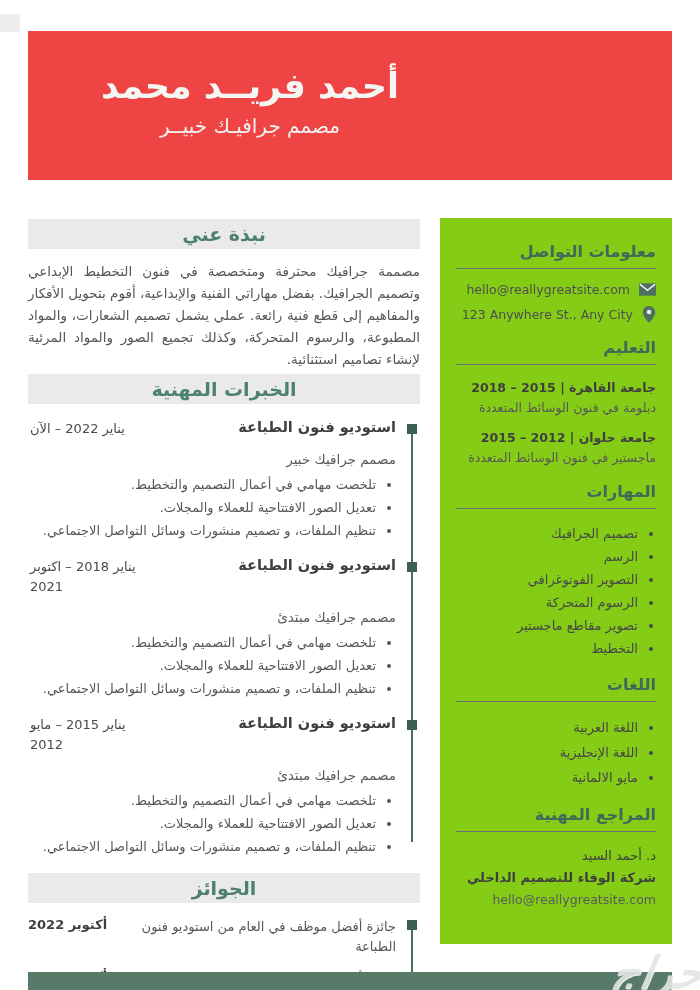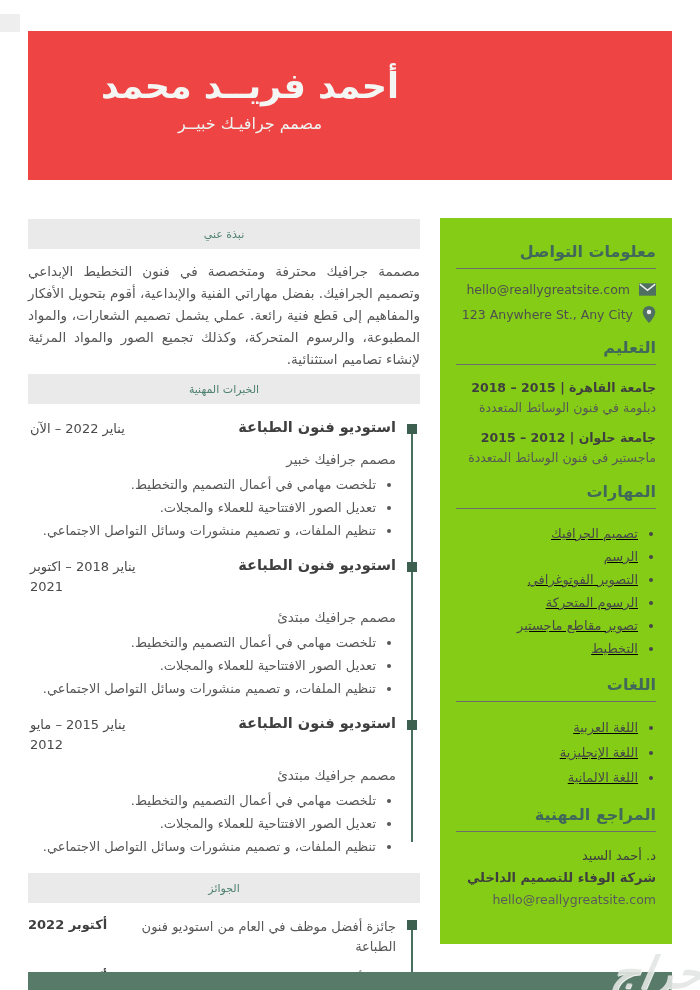--- a/index.html
+++ b/index.html
@@ -6,26 +6,26 @@
   html,body { background:#ffffff; }
   body { font-family:"DejaVu Sans", sans-serif; }
   .page { position:relative; width:700px; height:990px; background:#ffffff; overflow:hidden; margin:0 auto; }
 
   .corner-chip { position:absolute; left:0; top:14px; width:20px; height:18px; background:#efeeee; }
 
   
   .header { position:absolute; left:28px; top:31px; width:644px; height:149px; background:#ef4444; }
   .header-text { position:absolute; left:22px; top:34px; width:400px; text-align:center; color:#f3f6f3; }
   .header-text h1 { font-size:35px; font-weight:bold; letter-spacing:0; line-height:1.2; }
-  .header-text .subtitle { margin-top:7px; font-size:16px; color:#eef3ef; }
+  .header-text .subtitle { margin-top:7px; font-size:20px; color:#eef3ef; }
 
   
   .main { position:absolute; left:28px; top:219px; width:392px; }
   .section-bar { height:30px; background:#eaeaea; display:flex; align-items:center; justify-content:center; }
-  .section-bar span { color:#4e8071; font-weight:normal; font-size:11px; }
+  .section-bar span { color:#4e8071; font-weight:bold; font-size:19px; }
   .about-text { margin-top:11px; font-size:13.5px; line-height:22px; color:#575757; text-align:justify; }
 
   .exp-section-bar { margin-top:4px; }
   .exp-entries { position:relative; margin-top:15px; padding-left:2px; }
   .tl-line { position:absolute; right:7px; top:8px; bottom:16px; width:2px; background:#4a6f5e; }
   .exp-entry { position:relative; padding-right:24px; margin-bottom:15px; }
   .tl-marker { position:absolute; right:3px; top:5px; width:10px; height:10px; background:#3c5f4f; }
   .entry-head { display:flex; justify-content:space-between; align-items:flex-start; }
   .entry-head h3 { font-size:14.5px; font-weight:bold; color:#3f3f3f; }
   .entry-date { width:128px; font-size:13px; color:#4a4a4a; text-align:left; line-height:20px; }
@@ -49,21 +49,21 @@
   .sb-section:first-child { margin-top:0; }
 
   .contact-row { display:flex; align-items:center; justify-content:flex-start; gap:9px; margin-bottom:9px; }
   .contact-row .cicon { flex:0 0 auto; display:flex; align-items:center; }
   .contact-row .cvalue { font-size:12.5px; color:#4f4f4f; text-align:right; }
 
   .edu-entry { margin-bottom:11px; }
   .edu-line1 { font-size:12.5px; font-weight:bold; color:#3f3f3f; line-height:20px; }
   .edu-line2 { font-size:12.5px; color:#575757; line-height:19px; }
 
-  .sb-list { padding-right:18px;text-decoration:underline; }
+  .sb-list { padding-right:18px; }
   .sb-list li { font-size:13px; color:#474747; line-height:23px; }
   .lang-list li { line-height:25px; }
 
   .ref-name { font-size:13px; color:#3f3f3f; line-height:22px; }
   .ref-company { font-size:13px; font-weight:bold; color:#3f3f3f; line-height:22px; }
   .ref-email { font-size:12.5px; color:#5a5a5a; line-height:22px; direction:ltr; text-align:right; }
 
   
   .footer { position:absolute; left:28px; top:972px; width:644px; height:18px; background:#587a69; }
   .watermark { position:absolute; right:-4px; bottom:-8px; font-size:44px; font-weight:bold; font-style:italic; color:#e3e6e4; transform:skewX(-10deg); opacity:0.9; z-index:5; text-shadow:1px 1px 0 #ffffff; }
@@ -211,21 +211,21 @@
         <li>التخطيط</li>
       </ul>
     </section>
 
     <section class="sb-section">
       <h2 class="sb-heading">اللغات</h2>
       <hr class="sb-rule">
       <ul class="sb-list lang-list">
         <li>اللغة العربية</li>
         <li>اللغة الإنجليزية</li>
-        <li>اللغة الالمانية</li>
+        <li>مايو الالمانية</li>
       </ul>
     </section>
 
     <section class="sb-section">
       <h2 class="sb-heading">المراجع المهنية</h2>
       <hr class="sb-rule">
       <div class="ref-name">د. أحمد السيد</div>
       <div class="ref-company">شركة الوفاء للتصميم الداخلي</div>
       <div class="ref-email">hello@reallygreatsite.com</div>
     </section>

